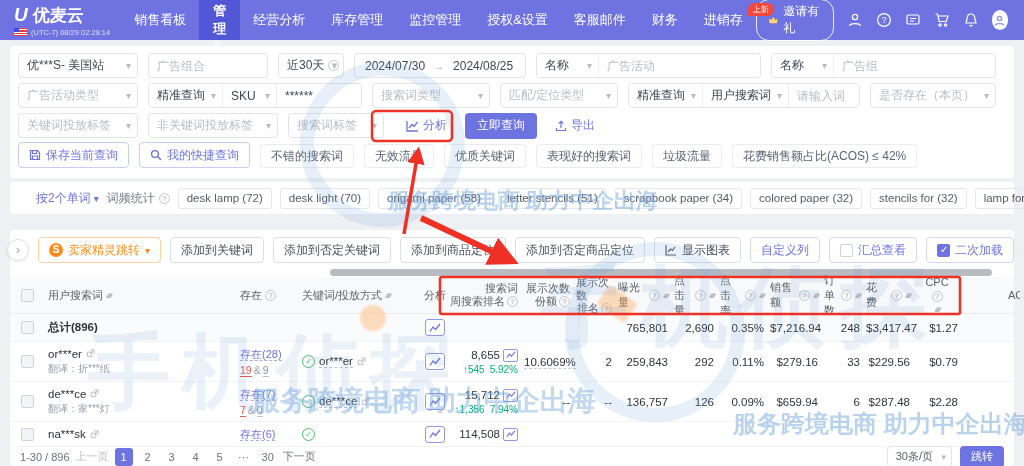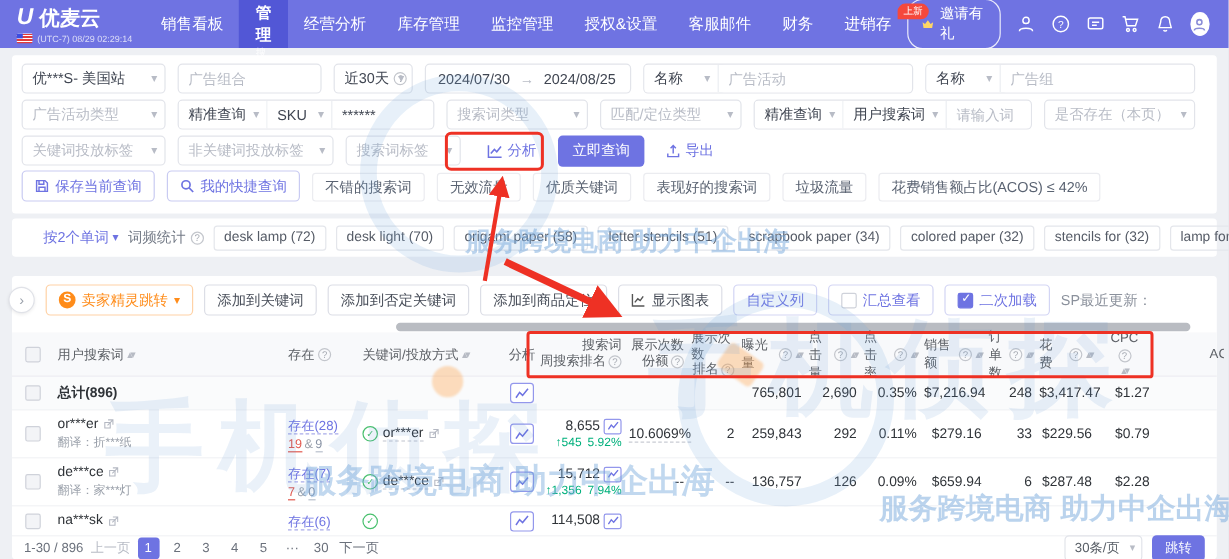--- a/index.html
+++ b/index.html
@@ -358,20 +358,23 @@
       <div class="tbtn">
           <span>添加到关键词</span>
         </div>
       <div class="tbtn">
           <span>添加到否定关键词</span>
         </div>
       <div class="tbtn">
           <span>添加到商品定位</span>
         </div>
       <div class="tbtn">
+          <span>添加到否定商品定位</span>
+        </div>
+      <div class="tbtn">
         <svg width="12" height="12" viewBox="0 0 12 12" fill="none" stroke="#555" stroke-width="1.2">
             <path d="M1 1v10h10"></path>
             <path d="M3 8l2.5-3 2 1.5L10 3"></path>
           </svg>
         <span>显示图表</span>
       </div>
       <div class="tbtn purple">
           <span>自定义列</span>
         </div>
       <div class="tbtn purple">

